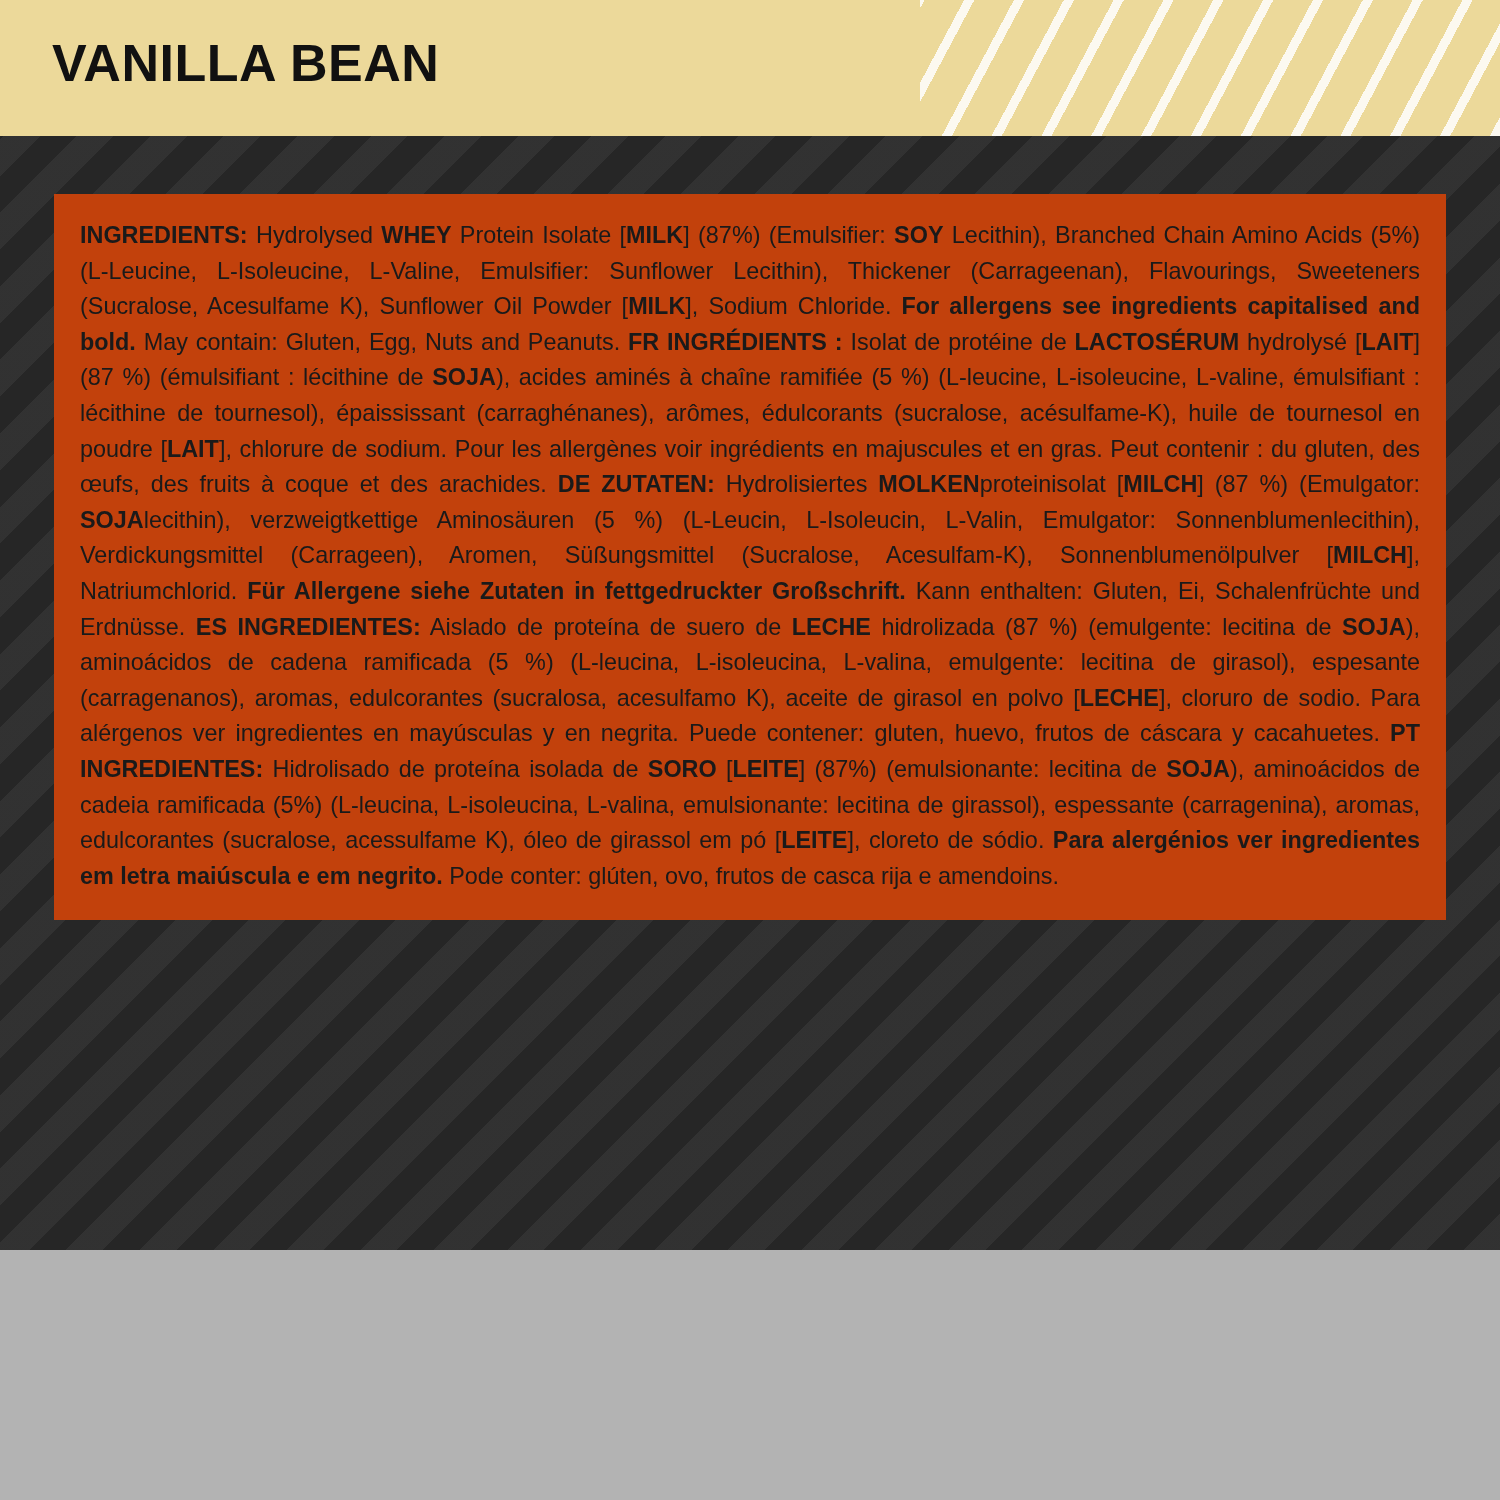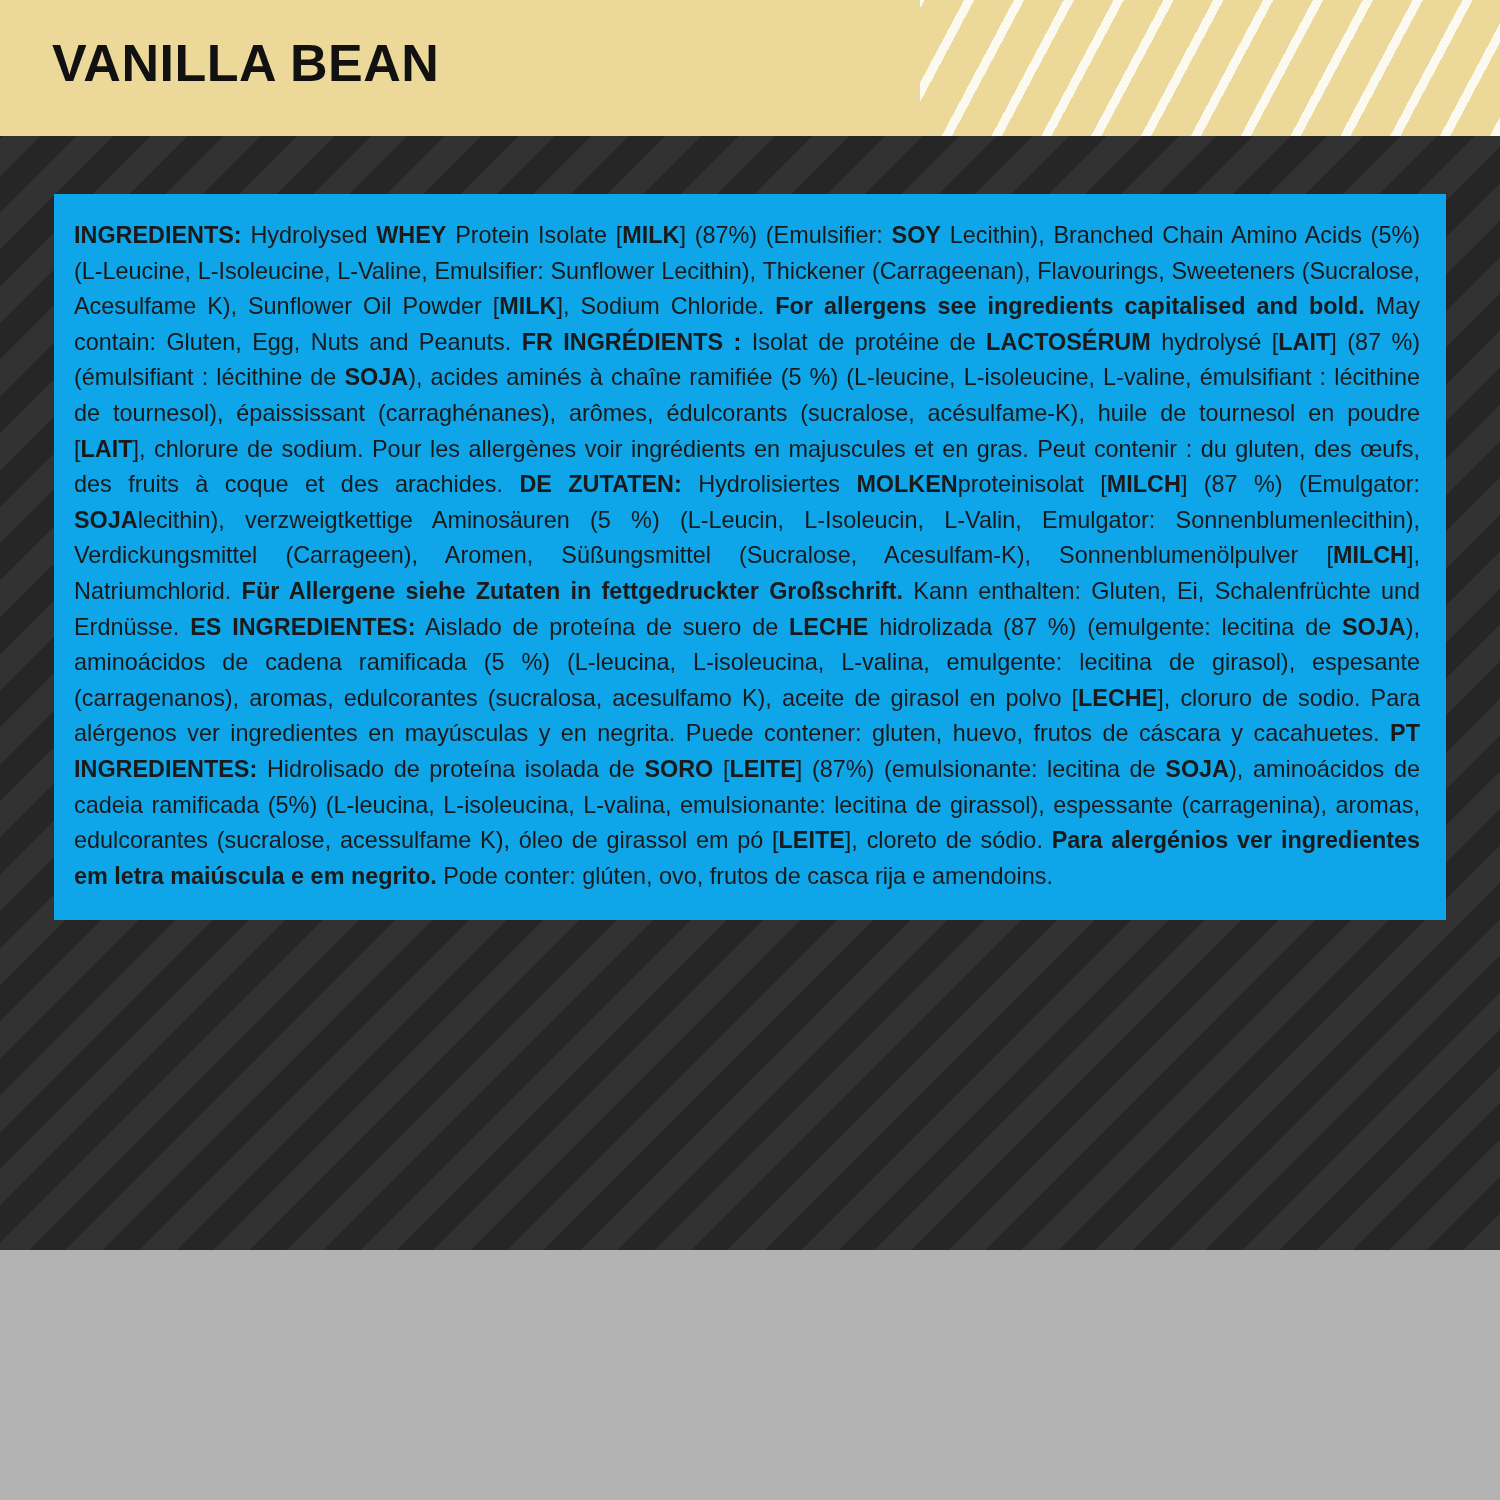--- a/index.html
+++ b/index.html
@@ -82,23 +82,23 @@
     height: 250px;
     background: #b3b3b3;
   }
 
   
   .panel {
     position: absolute;
     left: 54px;
     top: 194px;
     width: 1392px;
-    background: #0ea5e9;
+    background: #c2410c;
     box-sizing: border-box;
-    padding: 24px 26px 26px 20px;
+    padding: 24px 26px 26px 26px;
   }
   .panel p {
     margin: 0;
     font-size: 23.4px;
     line-height: 35.6px;
     color: #1a1a1a;
     text-align: justify;
     text-justify: inter-word;
     font-family: "Liberation Sans", sans-serif;
     hyphens: none;

